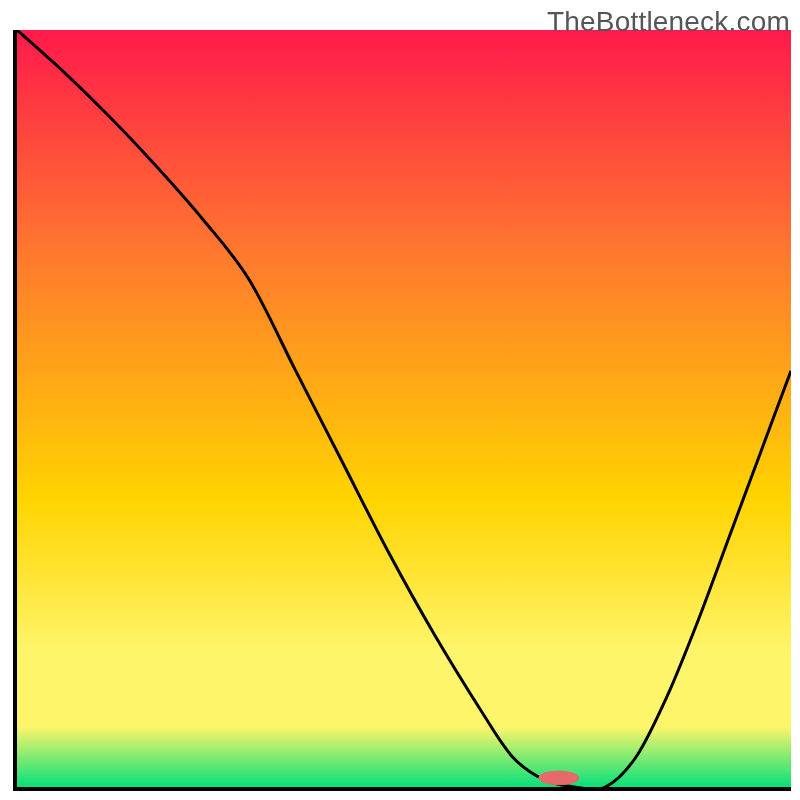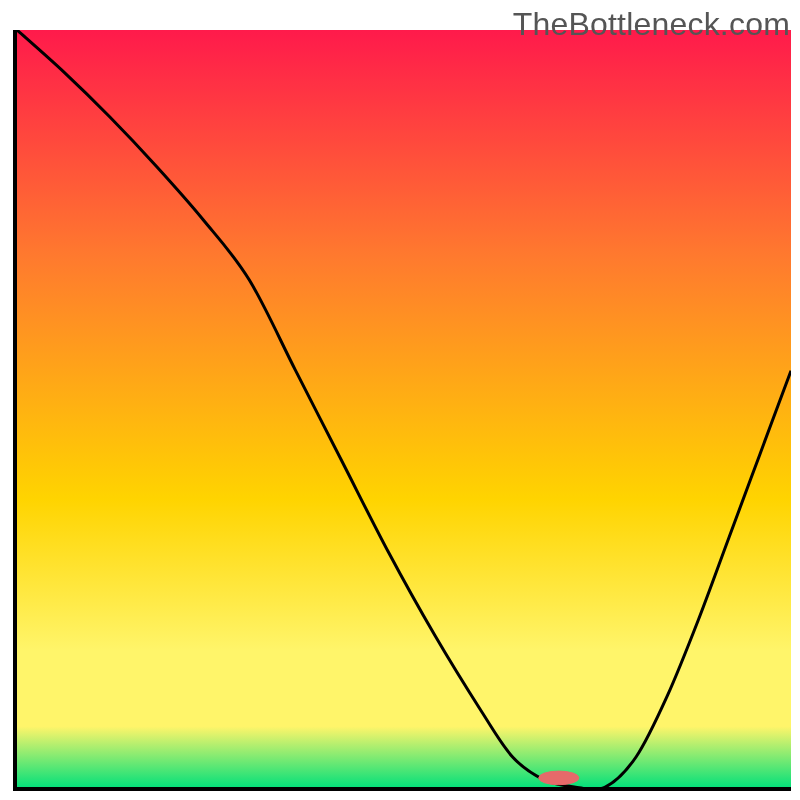--- a/index.html
+++ b/index.html
@@ -14,21 +14,21 @@
   .frame {
     position: relative;
     width: 800px;
     height: 800px;
   }
   .watermark {
     position: absolute;
     top: 6px;
     right: 10px;
     color: #555;
-    font-size: 32px;
+    font-size: 28px;
     font-weight: 500;
     letter-spacing: 0.2px;
     z-index: 5;
   }
   .plot-box {
     position: absolute;
     left: 13px;
     top: 30px;
     width: 774px;   
     height: 757px;  

